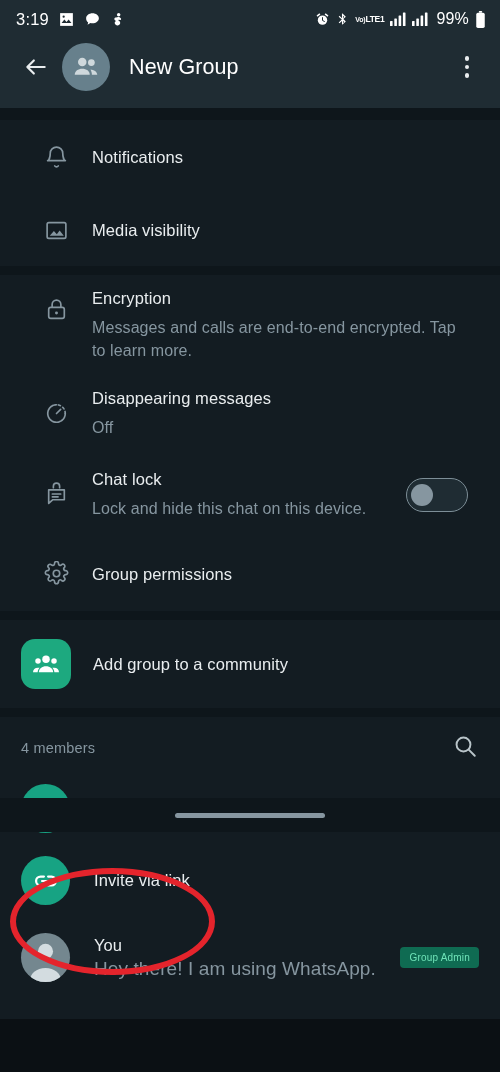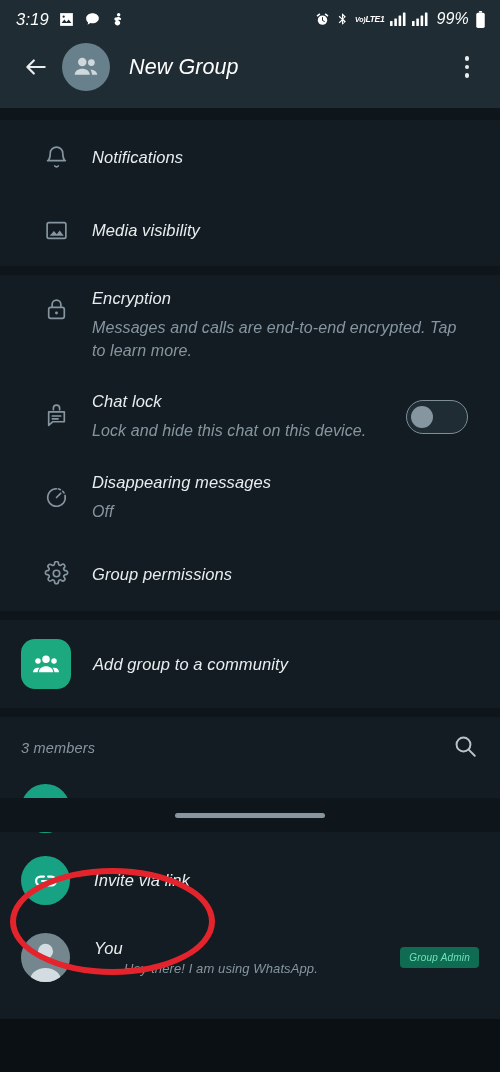--- a/index.html
+++ b/index.html
@@ -4,21 +4,21 @@
 <style>
   * { margin:0; padding:0; box-sizing:border-box; }
   html,body { background:#0b1014; }
   body {
     width:500px; height:1072px;
     font-family:"Liberation Sans", sans-serif;
     color:#e9edef;
     overflow:hidden;
     position:relative;
   }
-  .phone { width:500px; height:832px; position:relative; background:#6d28d9;font-style:italic; }
+  .phone { width:500px; height:832px; position:relative; background:#6d28d9; }
 
   
   .statusbar {
     height:38px; background:#1f2c33;
     display:flex; align-items:center; justify-content:space-between;
     padding:0 14px 0 16px;
   }
   .sb-left { display:flex; align-items:center; gap:9px; }
   .sb-time { font-size:16.5px; color:#ffffff; letter-spacing:.2px; font-weight:400; }
   .sb-right { display:flex; align-items:center; gap:6px; }
@@ -94,21 +94,21 @@
   .members-head .label { font-size:14.5px; color:#8696a0; letter-spacing:.2px; }
 
   
   .mrow { display:flex; align-items:center; padding:0 21px; min-height:72px; }
   .circ-ico {
     width:49px; height:49px; border-radius:50%; background:#17a383;
     display:flex; align-items:center; justify-content:center; flex:none;
   }
   .mrow .mtxt { flex:1; padding-left:24px; }
   .mrow .m1 { font-size:16.5px; color:#e9edef; letter-spacing:.1px;}
-  .mrow .m2 { font-size:13px; color:#8696a0; margin-top:3px; letter-spacing:.1px;margin-left:30px;}
+  .mrow .m2 { font-size:19px; color:#8696a0; margin-top:3px; letter-spacing:.1px;}
   .uavatar {
     width:49px; height:49px; border-radius:50%; background:#74878f;
     display:flex; align-items:flex-end; justify-content:center; flex:none; overflow:hidden;
   }
   .badge {
     background:#0f6b52; color:#6fe3b8; font-size:10px;
     padding:5px 9px; border-radius:4px; letter-spacing:.2px; flex:none;
   }
   .row-you { min-height:82px; }
 
@@ -259,48 +259,48 @@
           <path d="M7.8 10V7.2a4.2 4.2 0 0 1 8.4 0V10"></path>
           <circle cx="12" cy="15.3" r="1.4" fill="#8696a0" stroke="none"></circle>
         </svg>
       </div>
       <div class="txt">
         <div class="t1">Encryption</div>
         <div class="t2">Messages and calls are end-to-end encrypted. Tap to learn more.</div>
       </div>
     </div>
 
+    <div class="row row-disapp">
+      <div class="ico">
+        <svg width="25" height="25" viewBox="0 0 24 24" fill="none" stroke="#8696a0" stroke-width="1.6" stroke-linecap="round">
+          <path d="M12 3.6a8.4 8.4 0 1 0 8.4 8.4" stroke-dasharray="1 0"></path>
+          <path d="M20.4 12a8.4 8.4 0 0 0-8.4-8.4" stroke-dasharray="2 2.6"></path>
+          <path d="M12 12l4-4"></path>
+        </svg>
+      </div>
+      <div class="txt">
+        <div class="t1">Disappearing messages</div>
+        <div class="t2">Off</div>
+      </div>
+    </div>
+
     <div class="row row-lock">
       <div class="ico">
         <svg width="25" height="25" viewBox="0 0 24 24" fill="none" stroke="#8696a0" stroke-width="1.6" stroke-linejoin="round" stroke-linecap="round">
           <path d="M4.5 7.5h15v9.5h-11L4.5 20.5z"></path>
           <path d="M9 5.5V4a3 3 0 0 1 6 0v1.5"></path>
           <path d="M8 11.5h8M8 14.3h5.5"></path>
         </svg>
       </div>
       <div class="txt">
         <div class="t1">Chat lock</div>
         <div class="t2">Lock and hide this chat on this device.</div>
       </div>
       <div class="toggle">
         <div class="knob"></div>
-      </div>
-    </div>
-
-    <div class="row row-disapp">
-      <div class="ico">
-        <svg width="25" height="25" viewBox="0 0 24 24" fill="none" stroke="#8696a0" stroke-width="1.6" stroke-linecap="round">
-          <path d="M12 3.6a8.4 8.4 0 1 0 8.4 8.4" stroke-dasharray="1 0"></path>
-          <path d="M20.4 12a8.4 8.4 0 0 0-8.4-8.4" stroke-dasharray="2 2.6"></path>
-          <path d="M12 12l4-4"></path>
-        </svg>
-      </div>
-      <div class="txt">
-        <div class="t1">Disappearing messages</div>
-        <div class="t2">Off</div>
       </div>
     </div>
 
     <div class="row row-perm">
       <div class="ico">
         <svg width="25" height="25" viewBox="0 0 24 24" fill="none" stroke="#8696a0" stroke-width="1.6" stroke-linejoin="round">
           <circle cx="12" cy="12" r="3.1"></circle>
           <path d="M19.1 14a1.6 1.6 0 0 0 .3 1.8l.1.1a1.9 1.9 0 1 1-2.7 2.7l-.1-.1a1.6 1.6 0 0 0-1.8-.3 1.6 1.6 0 0 0-1 1.5v.2a1.9 1.9 0 1 1-3.8 0v-.1a1.6 1.6 0 0 0-1-1.5 1.6 1.6 0 0 0-1.8.3l-.1.1a1.9 1.9 0 1 1-2.7-2.7l.1-.1a1.6 1.6 0 0 0 .3-1.8 1.6 1.6 0 0 0-1.5-1h-.2a1.9 1.9 0 1 1 0-3.8h.1a1.6 1.6 0 0 0 1.5-1 1.6 1.6 0 0 0-.3-1.8l-.1-.1a1.9 1.9 0 1 1 2.7-2.7l.1.1a1.6 1.6 0 0 0 1.8.3h.1a1.6 1.6 0 0 0 1-1.5v-.2a1.9 1.9 0 1 1 3.8 0v.1a1.6 1.6 0 0 0 1 1.5 1.6 1.6 0 0 0 1.8-.3l.1-.1a1.9 1.9 0 1 1 2.7 2.7l-.1.1a1.6 1.6 0 0 0-.3 1.8v.1a1.6 1.6 0 0 0 1.5 1h.2a1.9 1.9 0 1 1 0 3.8h-.1a1.6 1.6 0 0 0-1.5 1z"></path>
         </svg>
       </div>
@@ -327,21 +327,21 @@
       <div class="txt">
         <div class="t1">Add group to a community</div>
       </div>
     </div>
   </div>
 
   <div class="divider"></div>
 
   <div class="content">
     <div class="members-head">
-      <span class="label">3 members</span>
+      <span class="label">4 members</span>
       <span>
         <svg width="26" height="26" viewBox="0 0 24 24" fill="none" stroke="#b9c4c9" stroke-width="1.8" stroke-linecap="round">
           <circle cx="10.6" cy="10.6" r="6.4"></circle>
           <path d="M15.4 15.4L21 21"></path>
         </svg>
       </span>
     </div>
 
     <div class="mrow">
       <div class="circ-ico">

